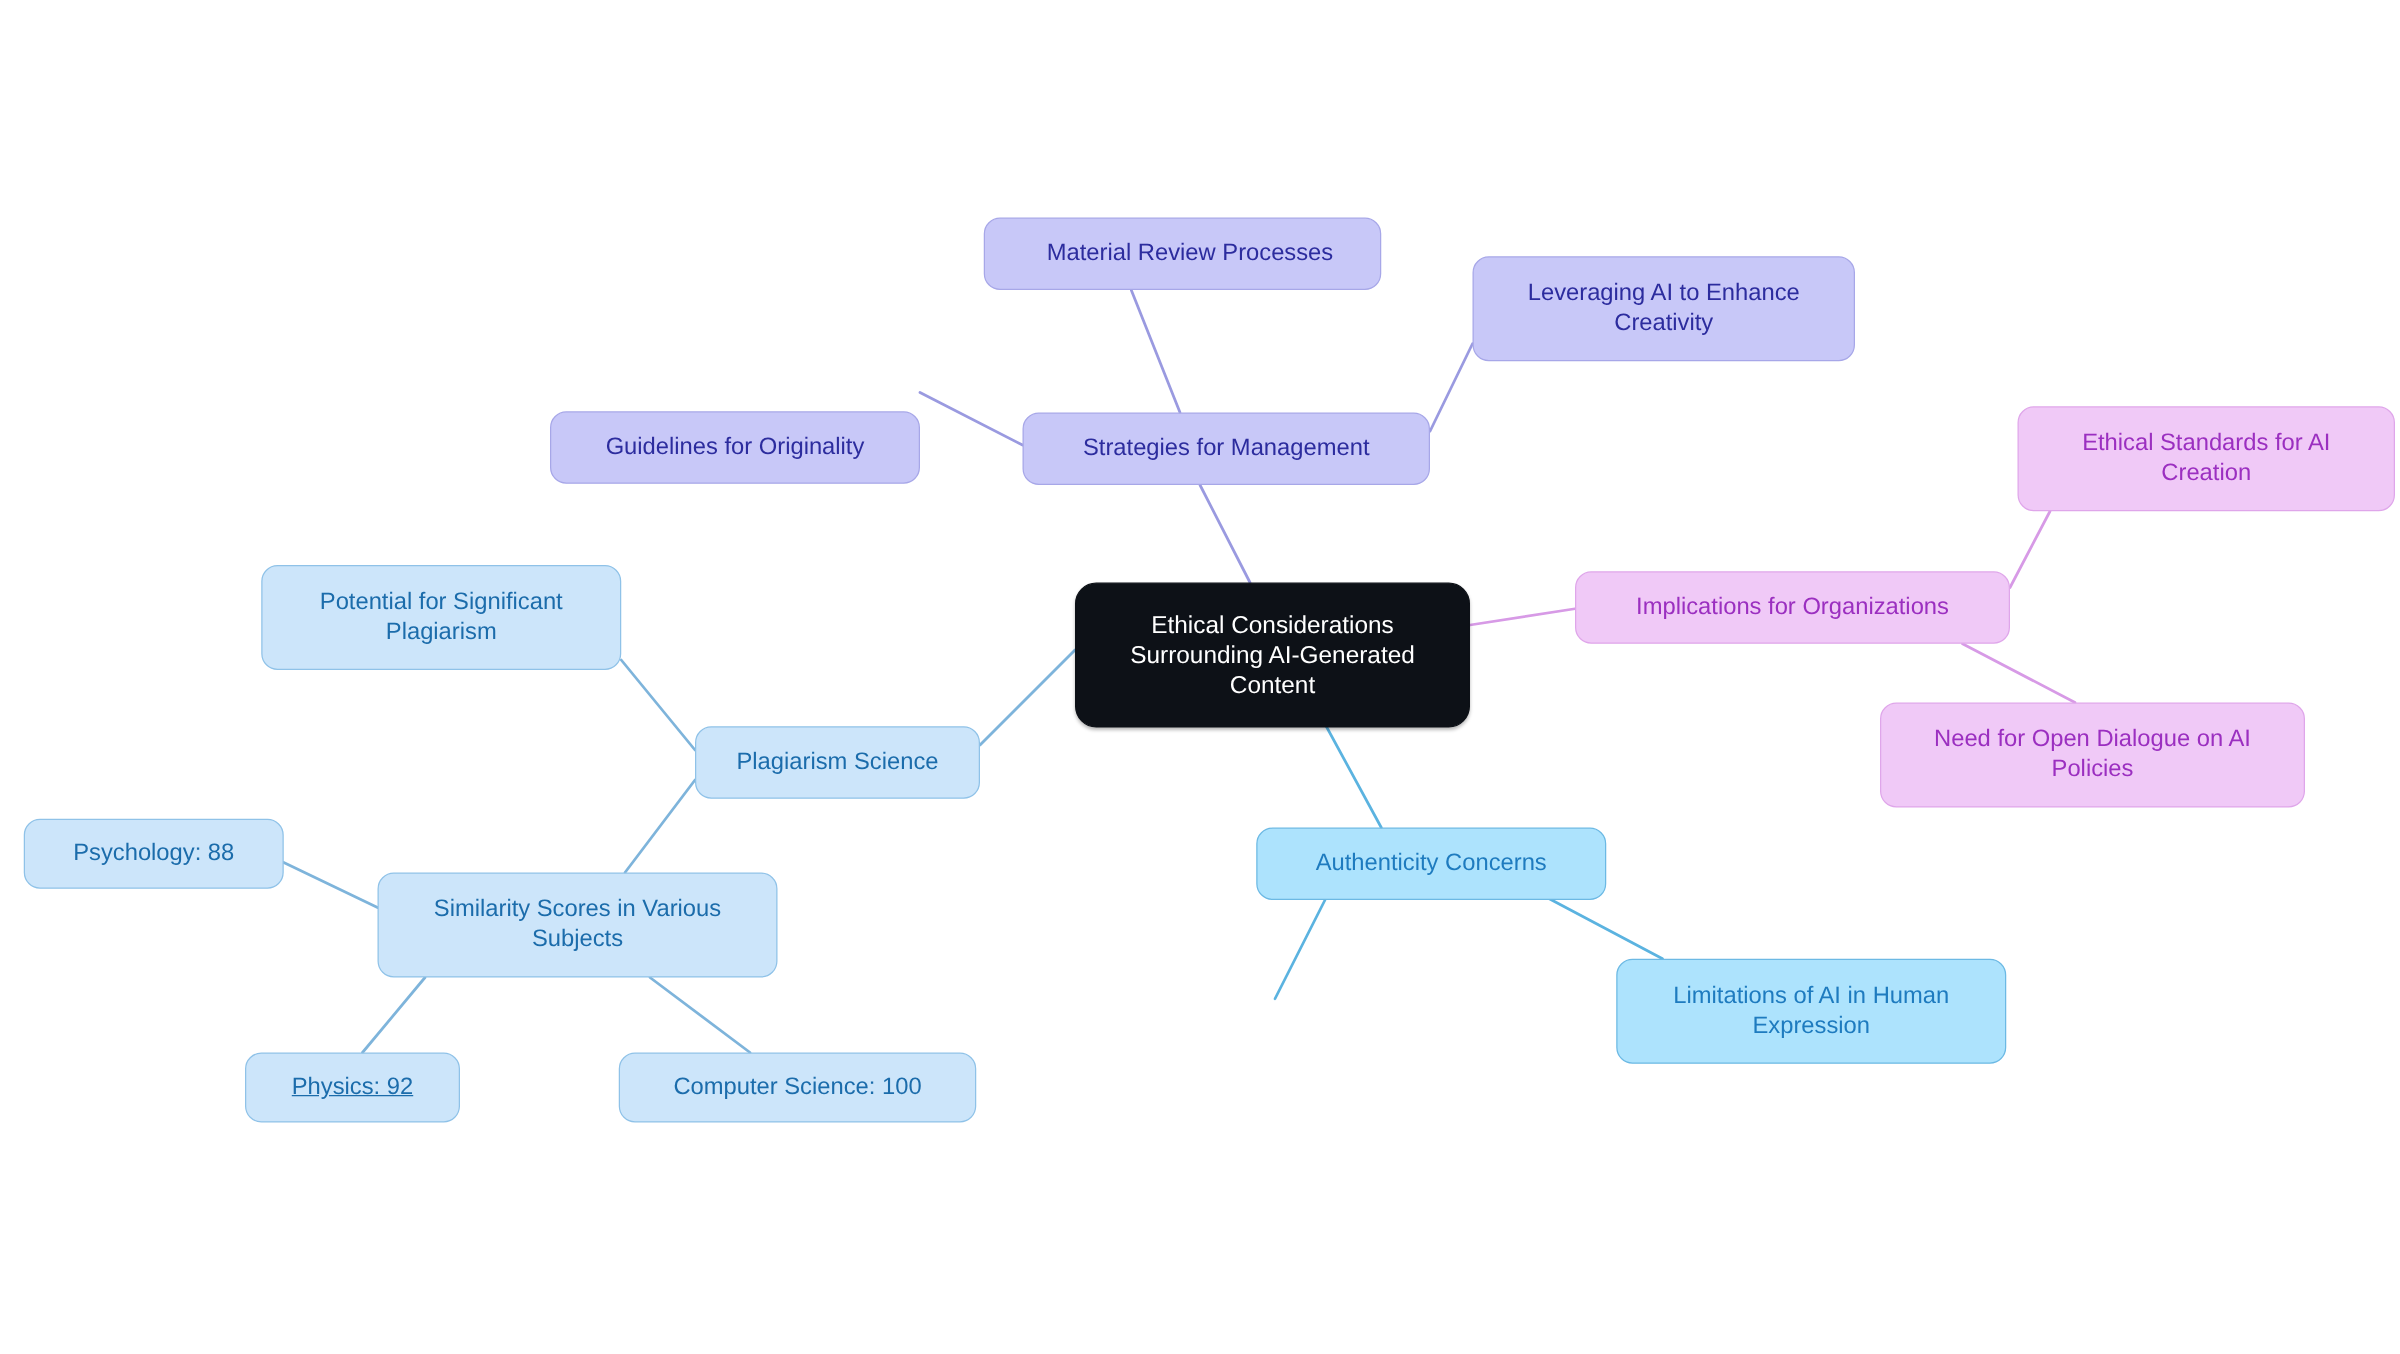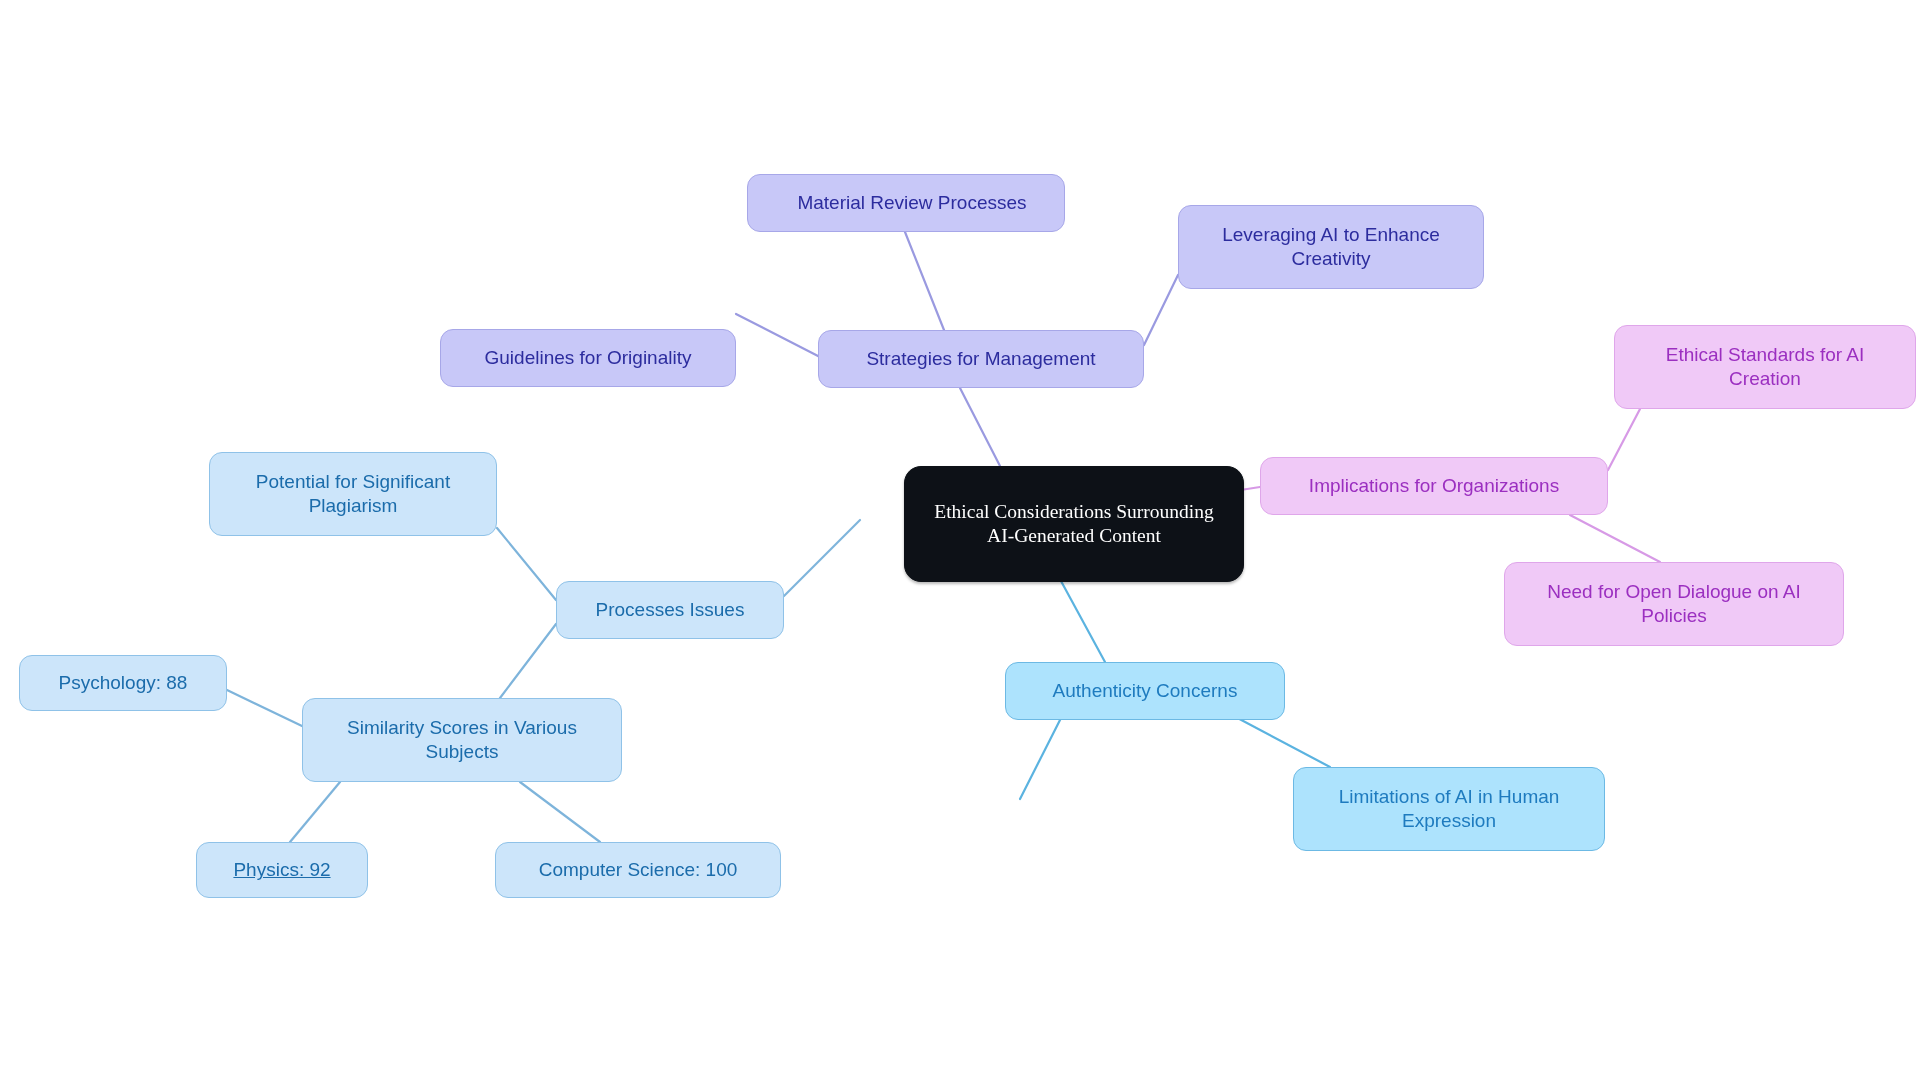--- a/index.html
+++ b/index.html
@@ -88,32 +88,32 @@
         <line x1="556" y1="624" x2="500" y2="698" stroke="#7eb4db" stroke-width="2.2" stroke-linecap="round"></line>
         <line x1="302" y1="726" x2="227" y2="690" stroke="#7eb4db" stroke-width="2.2" stroke-linecap="round"></line>
         <line x1="340" y1="782" x2="290" y2="842" stroke="#7eb4db" stroke-width="2.2" stroke-linecap="round"></line>
         <line x1="520" y1="782" x2="600" y2="842" stroke="#7eb4db" stroke-width="2.2" stroke-linecap="round"></line>
         <line x1="1030" y1="524" x2="1105" y2="662" stroke="#5bb3e0" stroke-width="2.2" stroke-linecap="round"></line>
         <line x1="1060" y1="720" x2="1020" y2="799" stroke="#5bb3e0" stroke-width="2.2" stroke-linecap="round"></line>
         <line x1="1230" y1="714" x2="1330" y2="767" stroke="#5bb3e0" stroke-width="2.2" stroke-linecap="round"></line>
       </g>
   </svg>
 
-  <div class="node node-root" style="left: 904px; top: 466px; width: 340px; height: 116px; font-family: Liberation Serif, serif;"><span>Ethical Considerations Surrounding AI-Generated Content</span></div>
+  <div class="node node-root" style="left: 860px; top: 466px; width: 316px; height: 116px;"><span>Ethical Considerations Surrounding AI-Generated Content</span></div>
 
   <div class="node node-purple" style="left: 818px; top: 330px; width: 326px; height: 58px;"><span>Strategies for Management</span></div>
-  <div class="node node-purple" style="left: 747px; top: 174px; width: 318px; height: 58px; padding-left: 26px;"><span>Material Review Processes</span></div>
+  <div class="node node-purple" style="left: 787px; top: 174px; width: 318px; height: 58px; padding-left: 26px;"><span>Material Review Processes</span></div>
   <div class="node node-purple" style="left: 440px; top: 285px; width: 296px; height: 58px; margin-top: 44px;"><span>Guidelines for Originality</span></div>
   <div class="node node-purple" style="left: 1178px; top: 205px; width: 306px; height: 84px;"><span>Leveraging AI to Enhance Creativity</span></div>
 
   <div class="node node-pink" style="left: 1260px; top: 457px; width: 348px; height: 58px;"><span>Implications for Organizations</span></div>
   <div class="node node-pink" style="left: 1614px; top: 325px; width: 302px; height: 84px;"><span>Ethical Standards for AI Creation</span></div>
   <div class="node node-pink" style="left: 1504px; top: 562px; width: 340px; height: 84px;"><span>Need for Open Dialogue on AI Policies</span></div>
 
-  <div class="node node-steel" style="left: 556px; top: 581px; width: 228px; height: 58px;"><span>Processes Issues</span></div>
+  <div class="node node-steel" style="left: 556px; top: 581px; width: 228px; height: 58px;"><span>Plagiarism Science</span></div>
   <div class="node node-steel" style="left: 209px; top: 452px; width: 288px; height: 84px;"><span>Potential for Significant Plagiarism</span></div>
   <div class="node node-steel" style="left: 302px; top: 698px; width: 320px; height: 84px;"><span>Similarity Scores in Various Subjects</span></div>
   <div class="node node-steel" style="left: 19px; top: 655px; width: 208px; height: 56px;"><span>Psychology: 88</span></div>
   <div class="node node-steel" style="left: 196px; top: 842px; width: 172px; height: 56px; text-decoration: underline;"><span>Physics: 92</span></div>
   <div class="node node-steel" style="left: 495px; top: 842px; width: 286px; height: 56px;"><span>Computer Science: 100</span></div>
 
   <div class="node node-cyan" style="left: 1005px; top: 662px; width: 280px; height: 58px;"><span>Authenticity Concerns</span></div>
   <div class="node node-cyan" style="left: 1293px; top: 767px; width: 312px; height: 84px;"><span>Limitations of AI in Human Expression</span></div>
 
 </div>

